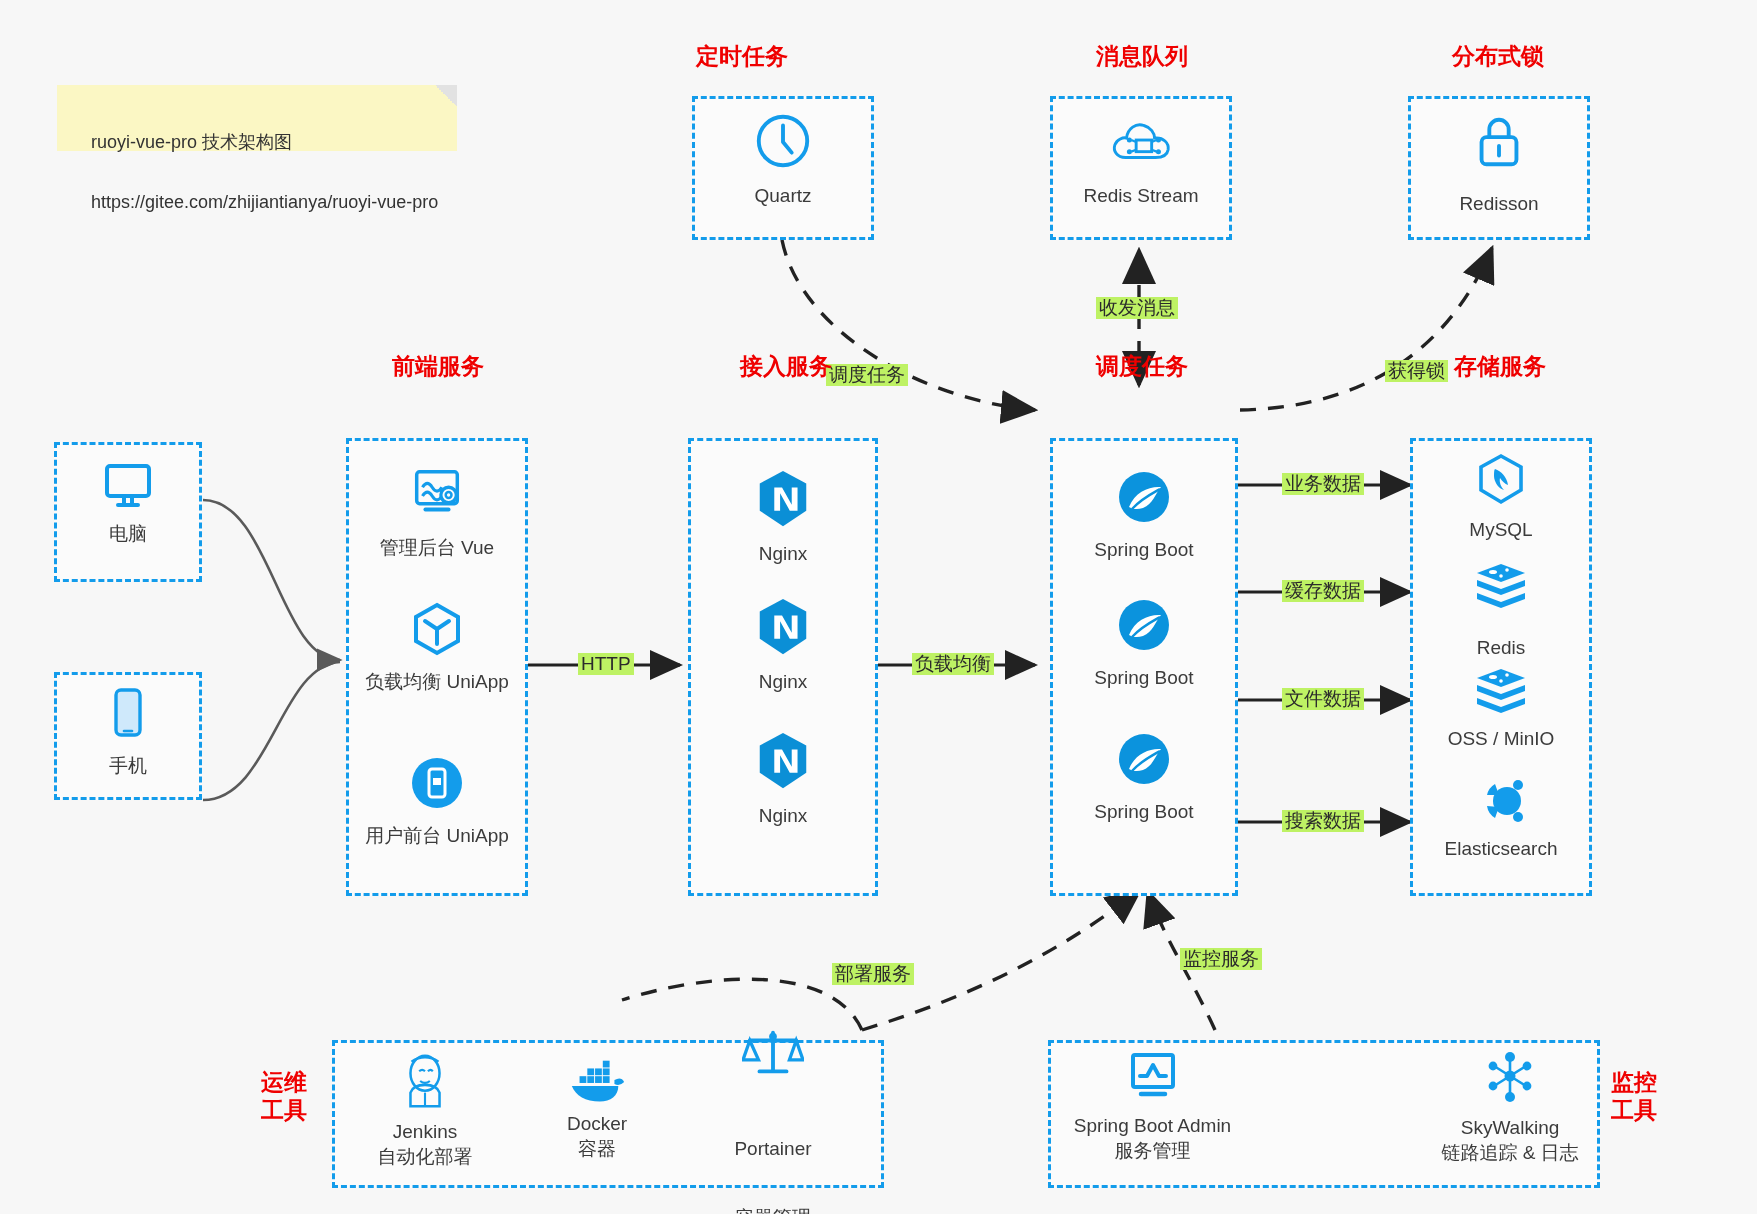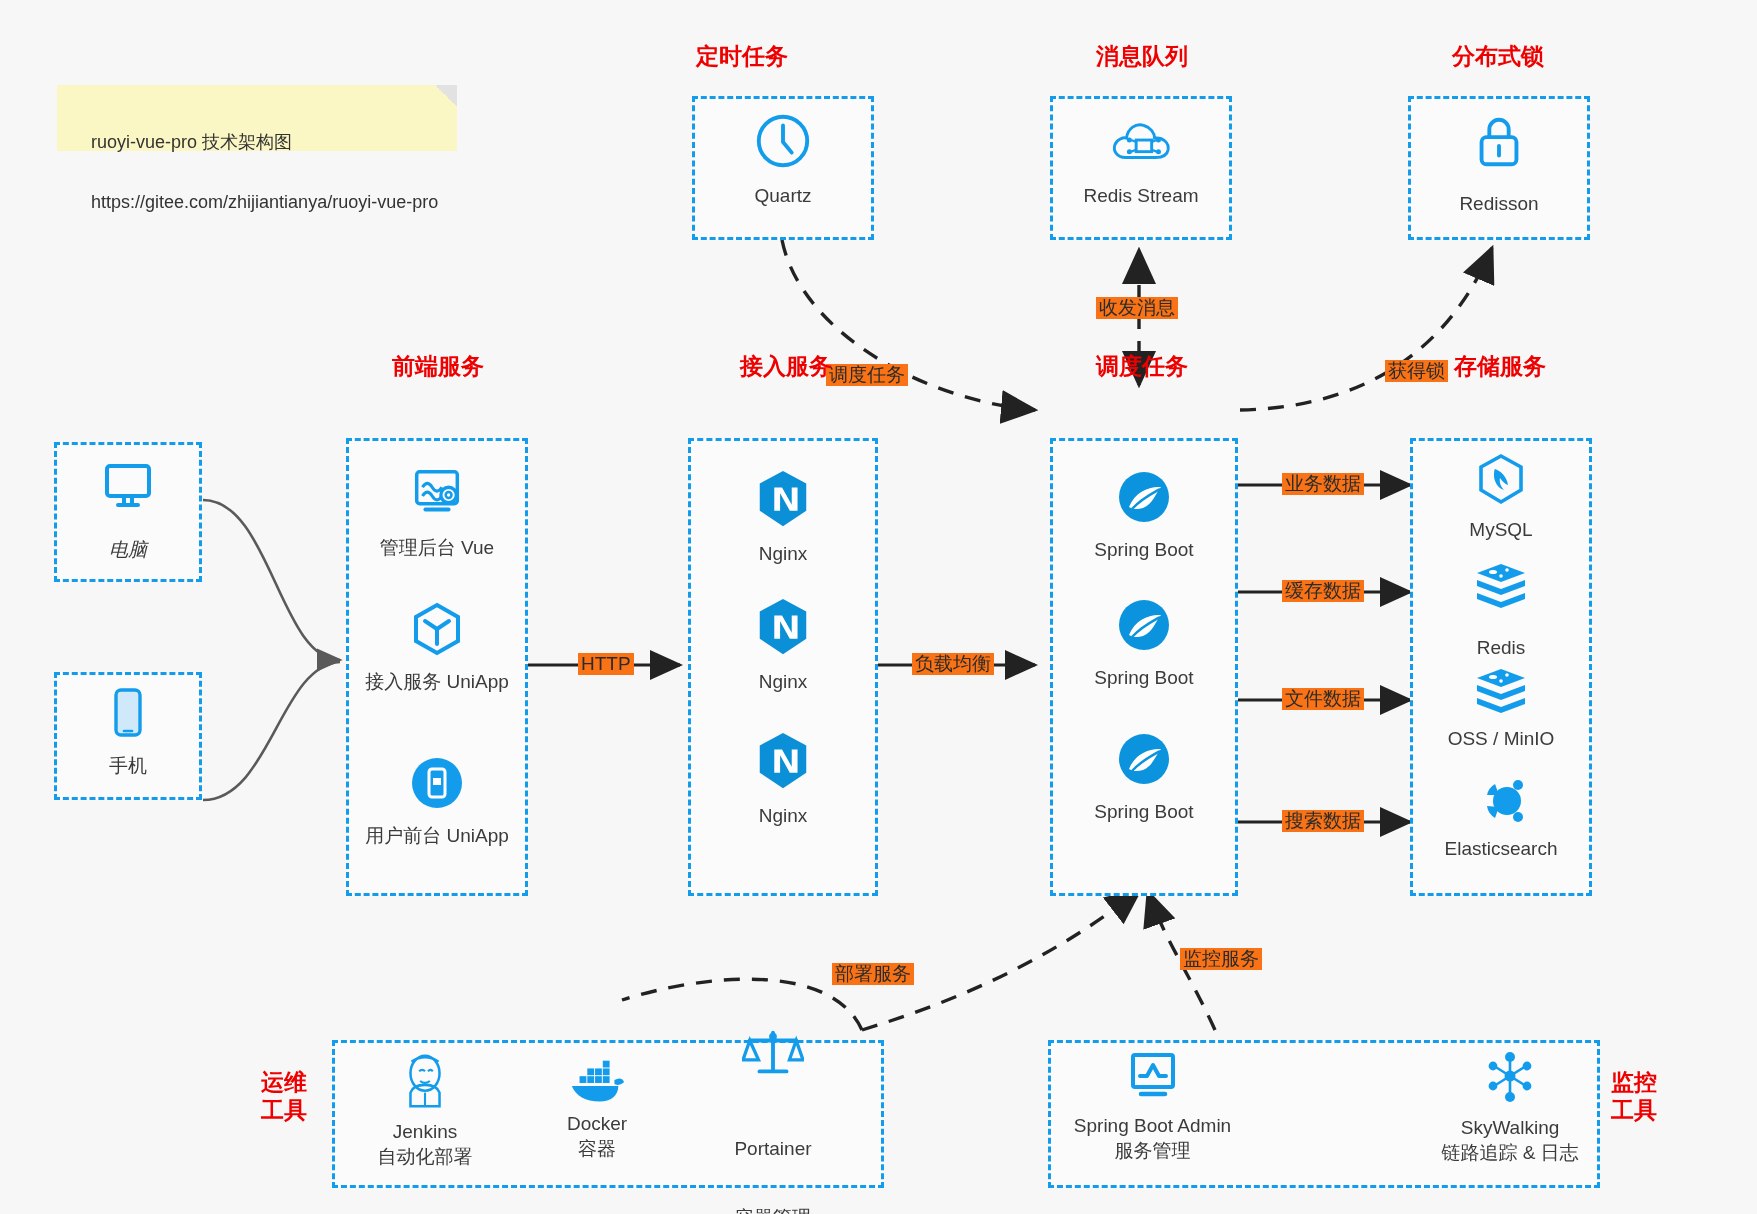--- a/index.html
+++ b/index.html
@@ -55,21 +55,21 @@
     color:#3b3b3b;font-size:19px;line-height:24px;text-align:center;white-space:pre;
   }
   .node .cap2{
     color:#3b3b3b;font-size:19px;line-height:25px;text-align:center;white-space:pre;
   }
   .ico{display:block;}
 
   
   .elabel{
     position:absolute;
-    background:#f97316;
+    background:#bef264;
     color:#2b2b2b;
     font-size:19px;
     line-height:22px;
     padding:0 3px;
     white-space:nowrap;
   }
 </style>
 </head>
 <body>
 
@@ -176,21 +176,21 @@
   </div>
 
   <div class="gbox" style="left:54px;top:442px;width:148px;height:140px;"></div>
   <div class="node" style="left:54px;top:460px;width:148px;">
     <span class="ico">
       <svg width="58" height="54" viewBox="0 0 58 54">
         <rect x="8" y="6" width="42" height="30" rx="3" fill="none" stroke="#139ceb" stroke-width="4"></rect>
         <path d="M25 36 L25 43 M33 36 L33 43 M19 45 L39 45" stroke="#139ceb" stroke-width="4" stroke-linecap="round"></path>
       </svg>
     </span>
-    <span class="cap" style="margin-top:20px;font-style:italic;">电脑</span>
+    <span class="cap" style="margin-top:4px;">电脑</span>
   </div>
 
   <div class="gbox" style="left:54px;top:672px;width:148px;height:128px;"></div>
   <div class="node" style="left:54px;top:686px;width:148px;">
     <span class="ico">
       <svg width="42" height="56" viewBox="0 0 42 56">
         <rect x="9" y="4" width="24" height="45" rx="5" fill="#cfe9fb" stroke="#139ceb" stroke-width="3.4"></rect>
         <path d="M17 45 L25 45" stroke="#139ceb" stroke-width="2.6" stroke-linecap="round"></path>
       </svg>
     </span>
@@ -214,21 +214,21 @@
     <span class="cap" style="margin-top:8px;">管理后台 Vue</span>
   </div>
 
   <div class="node" style="left:346px;top:600px;width:182px;">
     <span class="ico">
       <svg width="58" height="58" viewBox="0 0 58 58">
         <path d="M29 5 L50 17 L50 41 L29 53 L8 41 L8 17 Z" fill="none" stroke="#139ceb" stroke-width="4"></path>
         <path d="M29 29 L29 44 M29 29 L17 21 M29 29 L41 21" fill="none" stroke="#139ceb" stroke-width="4" stroke-linecap="round"></path>
       </svg>
     </span>
-    <span class="cap" style="margin-top:8px;">接入服务 UniApp</span>
+    <span class="cap" style="margin-top:8px;">负载均衡 UniApp</span>
   </div>
 
   <div class="node" style="left:346px;top:754px;width:182px;">
     <span class="ico">
       <svg width="58" height="58" viewBox="0 0 58 58">
         <circle cx="29" cy="29" r="25" fill="#139ceb"></circle>
         <rect x="21" y="15" width="16" height="28" rx="3" fill="none" stroke="#ffffff" stroke-width="3"></rect>
         <rect x="25" y="24" width="8" height="7" fill="#ffffff"></rect>
       </svg>
     </span>

